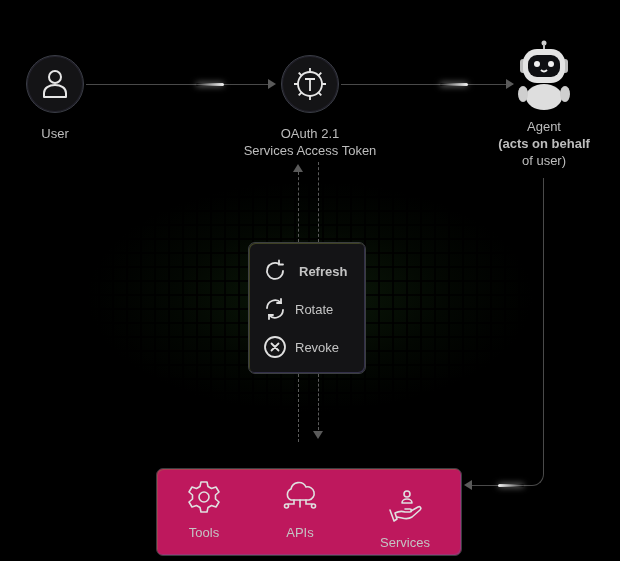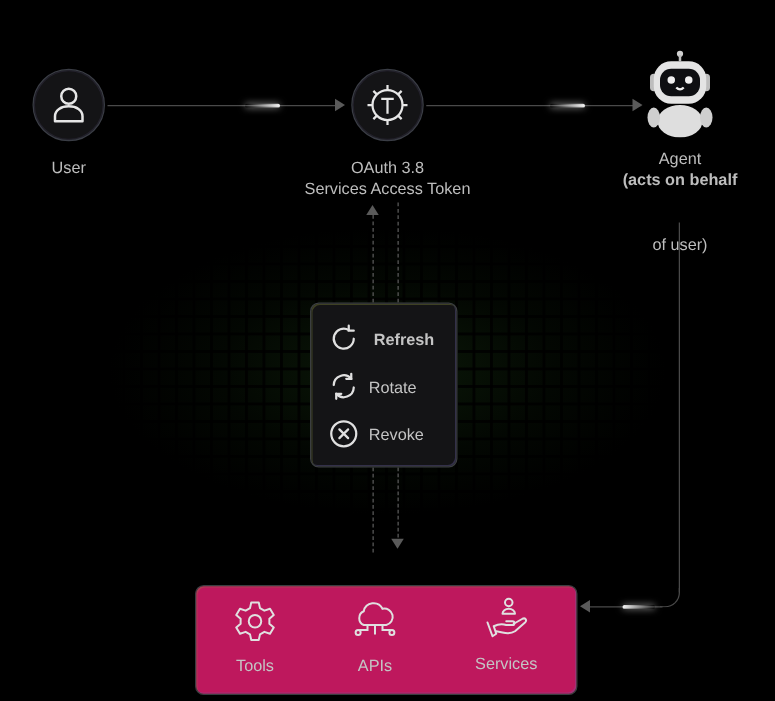--- a/index.html
+++ b/index.html
@@ -109,21 +109,21 @@
 <div class="glow" style="left:196px; top:83px; width:28px;"></div>
 <div class="arrow-right" style="left:268px; top:79px;"></div>
 
 <div class="node-circle" style="left:281px; top:55px;">
   <svg width="40" height="40" viewBox="0 0 40 40" fill="none" stroke="#e6e6e6" stroke-width="1.8">
     <circle cx="20" cy="20" r="12"></circle>
     <path d="M15 15 H25 M20 15 V27"></path>
     <path d="M20 4 V8 M20 32 V36 M4 20 H8 M32 20 H36 M8.7 8.7 L11.5 11.5 M28.5 28.5 L31.3 31.3 M31.3 8.7 L28.5 11.5 M11.5 28.5 L8.7 31.3"></path>
   </svg>
 </div>
-<div class="node-label" style="left:210px; top:125px; width:200px;">OAuth 3.8</div>
+<div class="node-label" style="left:210px; top:125px; width:200px;">OAuth 2.1</div>
 <div class="node-label" style="left:210px; top:142px; width:200px;">Services Access Token</div>
 
 <div class="hline" style="left:341px; top:84px; width:172px;"></div>
 <div class="glow" style="left:440px; top:83px; width:28px;"></div>
 <div class="arrow-right" style="left:506px; top:79px;"></div>
 
 <div style="position:absolute; left:512px; top:38px; width:64px; height:72px;">
   <svg width="64" height="72" viewBox="0 0 64 72">
     <circle cx="32" cy="5" r="2.5" fill="#d0d0d0"></circle>
     <rect x="31" y="6" width="2" height="5" fill="#bdbdbd"></rect>
@@ -134,21 +134,21 @@
     <circle cx="25" cy="26" r="3" fill="#f0f0f0"></circle>
     <circle cx="39" cy="26" r="3" fill="#f0f0f0"></circle>
     <path d="M29 32 Q32 35 35 32" stroke="#f0f0f0" stroke-width="1.8" fill="none"></path>
     <ellipse cx="32" cy="59" rx="18" ry="13" fill="#dedede"></ellipse>
     <ellipse cx="11" cy="56" rx="5" ry="8" fill="#cfcfcf"></ellipse>
     <ellipse cx="53" cy="56" rx="5" ry="8" fill="#cfcfcf"></ellipse>
   </svg>
 </div>
 <div class="node-label" style="left:480px; top:118px; width:128px;">Agent</div>
 <div class="node-label" style="left:480px; top:135px; width:128px;font-weight:bold;">(acts on behalf</div>
-<div class="node-label" style="left:480px; top:152px; width:128px;margin-top:35px;">of user)</div>
+<div class="node-label" style="left:480px; top:152px; width:128px;">of user)</div>
 
 <div class="agent-vline"></div>
 <div class="agent-corner"></div>
 <div class="hline" style="left:470px; top:485px; width:60px;"></div>
 <div class="glow" style="left:498px; top:484px; width:26px; background:linear-gradient(to left, rgba(255,255,255,0), rgba(255,255,255,0.95));"></div>
 <div class="arrow-left" style="left:464px; top:480px;"></div>
 
 <div class="arrow-up" style="left:293px; top:164px;"></div>
 <div class="dashed-v" style="left:298px; top:172px; height:70px;"></div>
 <div class="dashed-v" style="left:318px; top:162px; height:80px;"></div>
@@ -192,21 +192,21 @@
   </div>
   <div class="resource-item" style="left:103px;">
     <svg viewBox="0 0 36 36" fill="none" stroke="#e0e0e0" stroke-width="1.6" stroke-linecap="round">
       <path d="M9 21 A6 6 0 0 1 9 10 A8 8 0 0 1 24 8 A6.5 6.5 0 0 1 27 21 Z"></path>
       <path d="M18 21 V28 M12 21 V25 H6 M24 21 V25 H30"></path>
       <circle cx="4.5" cy="27" r="2"></circle>
       <circle cx="31.5" cy="27" r="2"></circle>
     </svg>
     <span>APIs</span>
   </div>
-  <div class="resource-item" style="left:208px; top:8px;">
+  <div class="resource-item" style="left:208px; top:20px;">
     <svg viewBox="0 0 36 36" fill="none" stroke="#e0e0e0" stroke-width="1.6" stroke-linecap="round" stroke-linejoin="round">
       <circle cx="20" cy="5" r="3"></circle>
       <path d="M15 14 A5 4 0 0 1 25 14 Z"></path>
       <path d="M3 21 L7 32 L10 30 L8 24 C12 22 15 22 18 23 L23 23 C25 23 25 20 23 20 L18 20"></path>
       <path d="M24 22 L31 18 C33 17 35 19 33 21 L25 28 C22 30 19 30 15 29 L10 28"></path>
     </svg>
     <span>Services</span>
   </div>
 </div>
 

